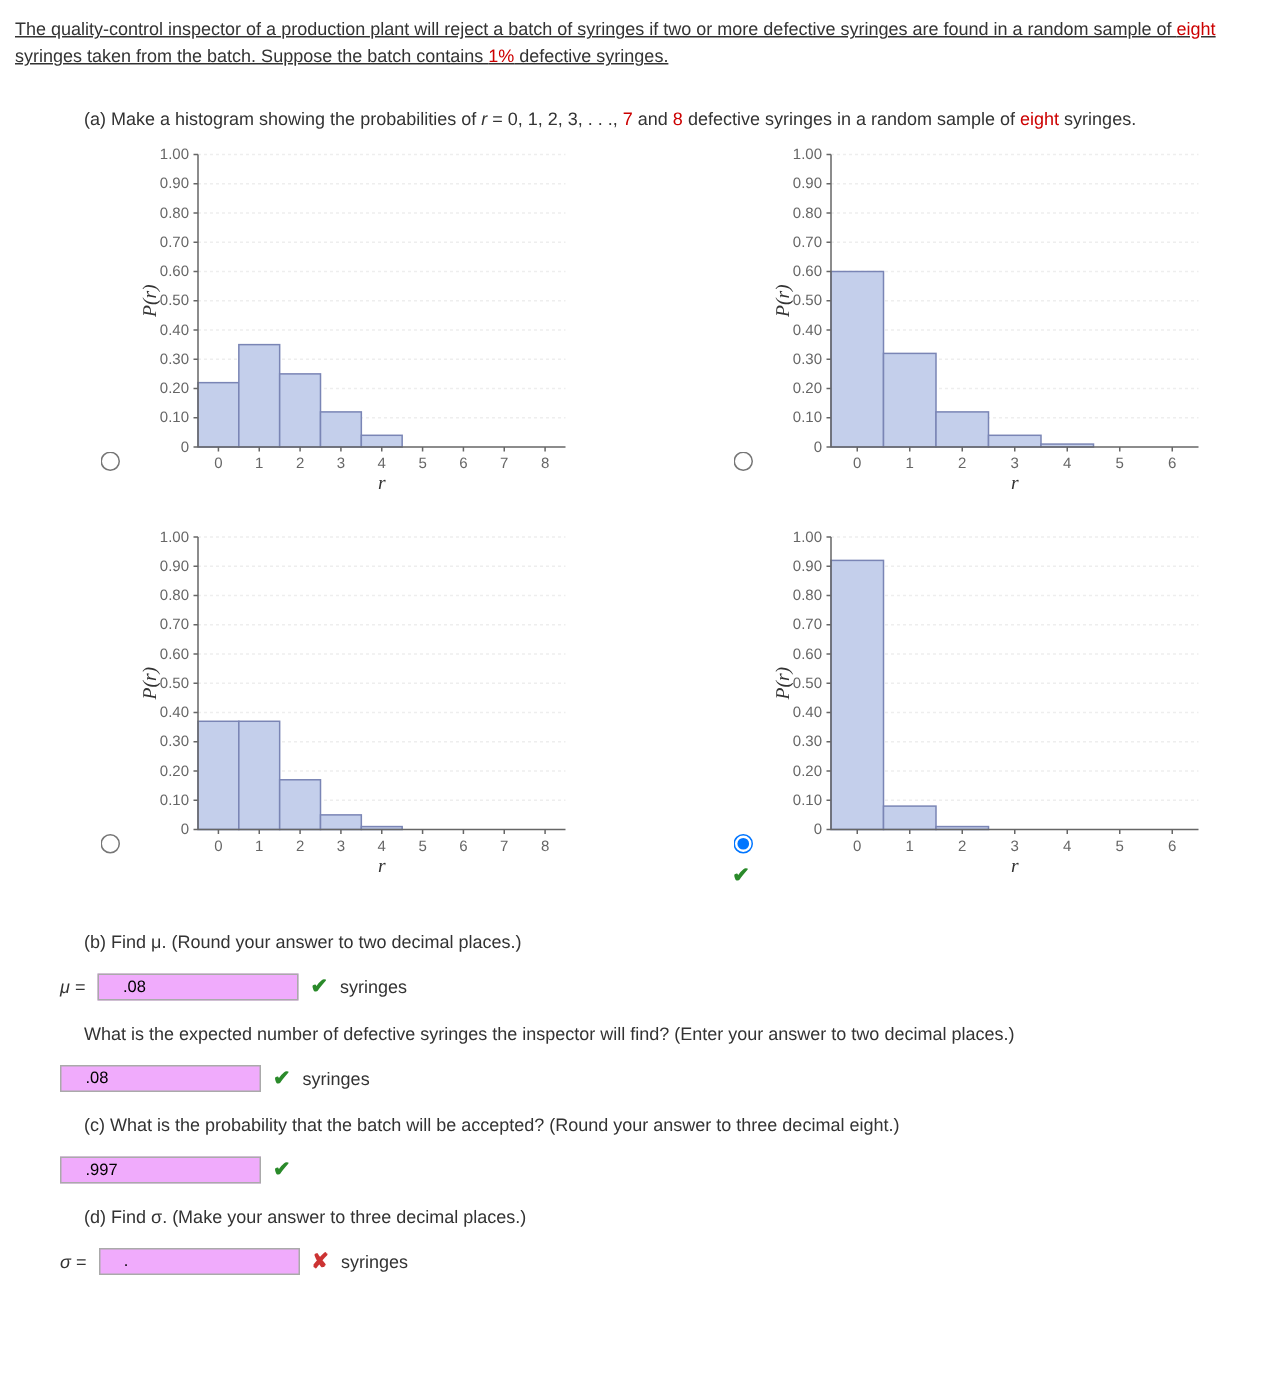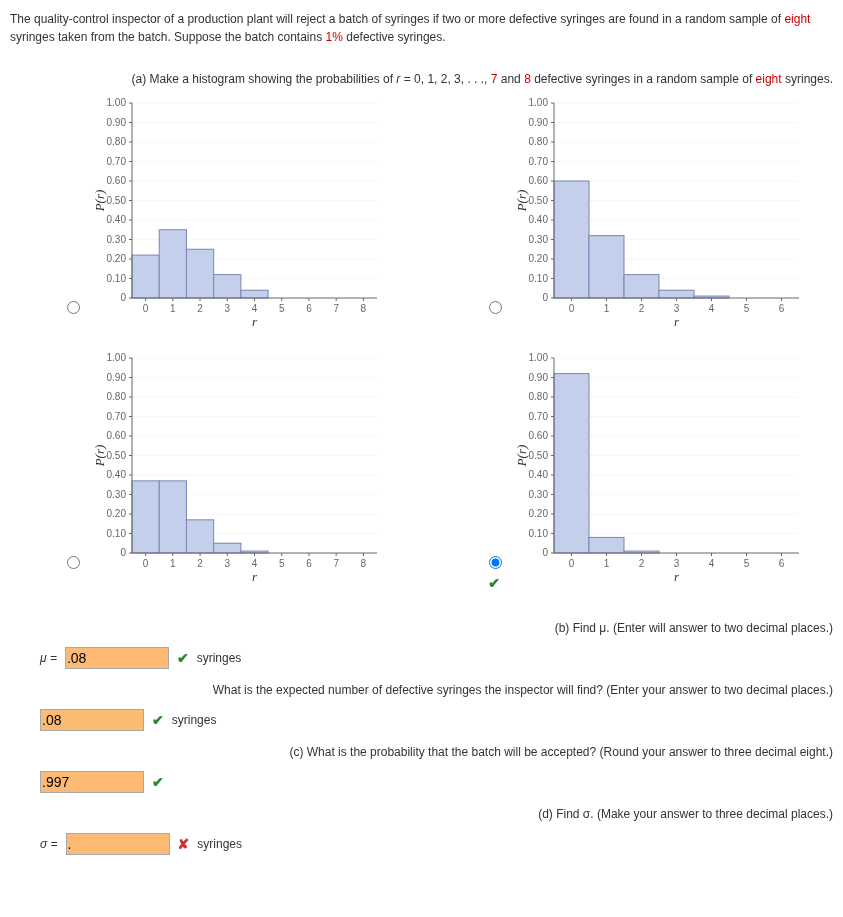--- a/index.html
+++ b/index.html
@@ -4,22 +4,22 @@
 <style>
   body {
     font-family: Verdana, Arial, sans-serif;
     font-size: 12px;
     color: #333;
     margin: 10px;
     width: 823px;
     line-height: 1.5;
   }
   .red { color: #c00; }
-  .question-text { margin-bottom: 24px; }
-  .part { margin: 10px 0 10px 36px; text-align: right; }
+  .question-text { margin-bottom: 24px; text-decoration: underline; }
+  .part { margin: 10px 0 10px 46px; }
   .charts-row {
     display: flex;
     margin: 5px 0 25px 50px;
     gap: 100px;
   }
   .chart-wrap {
     display: flex;
     align-items: flex-start;
     gap: 8px;
   }
@@ -33,24 +33,24 @@
   .grid line { stroke: #eee; stroke-dasharray: 2,2; }
   .axes line { stroke: #666; }
   .axes text { fill: #666; font-size: 10px; }
   .bar { fill: #c4cfeb; stroke: #7a85b5; stroke-width: 1; }
   .axislabel { font-style: italic; font-family: "Times New Roman", serif; font-size: 13px; fill: #333; }
   .answer-row { display:flex; align-items:center; gap:8px; margin: 4px 0 12px 30px; }
   .answer-row .prefix { font-style: italic; }
   input[type="text"].answer {
     width: 100px;
     font-family: inherit;
-    font-size: 14px;
-    padding: 2px 1px;
+    font-size: 11px;
+    padding: 2px 16px;
     border: 1px solid #aaa;
-    background: #fdba74;
+    background: #f0abfc;
   }
   .check { color: #2a8a2a; font-weight: bold; font-size:14px; }
   .cross { color: #c33; font-weight: bold; font-size:14px; }
   .icon { display:inline-block; }
 </style>
 </head>
 <body>
 
 <div class="question-text">
   <span>The quality-control inspector of a production plant will reject a batch of syringes if two or more defective syringes are found in a random sample of </span><span class="red">eight</span><span> syringes taken from the batch. Suppose the batch contains </span><span class="red">1%</span><span> defective syringes.</span>
@@ -342,21 +342,21 @@
             <line x1="267.5" y1="200" x2="267.5" y2="203"></line>
             <text x="267.5" y="214" text-anchor="middle">6</text>
           </g>
           <text class="axislabel" x="162.5" y="228" text-anchor="middle">r</text>
           <text class="axislabel" transform="rotate(-90)" x="-102.5" y="12" text-anchor="middle">P(r)</text>
         </svg>
       </div>
   </div>
 </div>
 
-<div class="part">(b) Find μ. (Enter will answer to two decimal places.)</div>
+<div class="part">(b) Find μ. (Round your answer to two decimal places.)</div>
 <div class="answer-row">
   <span class="prefix">μ = </span>
   <input type="text" class="answer" value=".08" style="">
   <span class="check icon">✔</span>
   <span>syringes</span>
 </div>
 
 <div class="part">What is the expected number of defective syringes the inspector will find? (Enter your answer to two decimal places.)</div>
 <div class="answer-row">
   <input type="text" class="answer" value=".08" style="">

